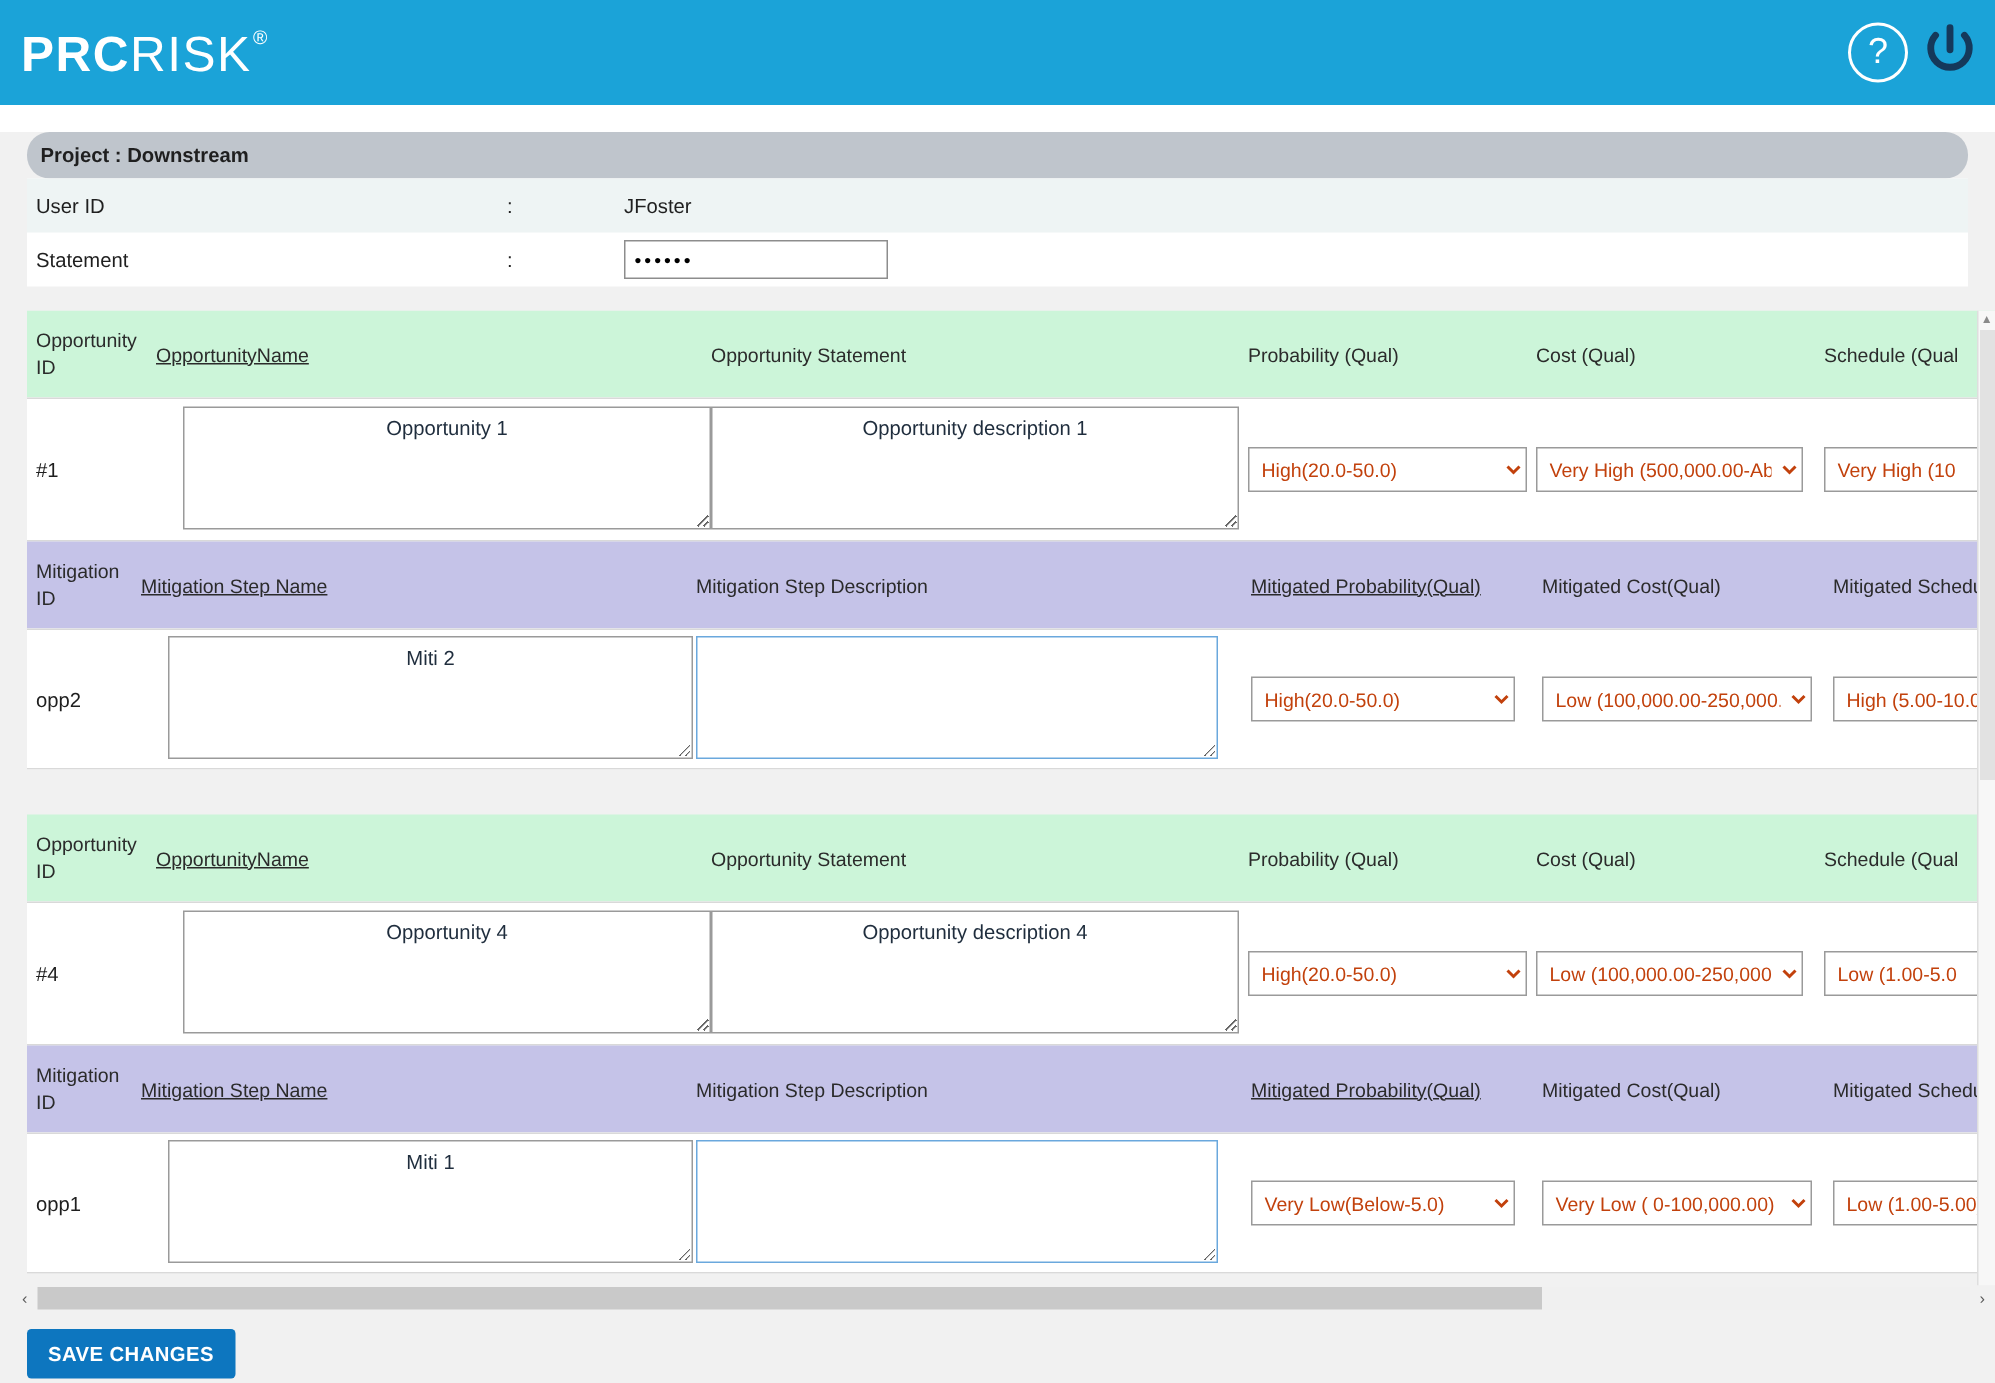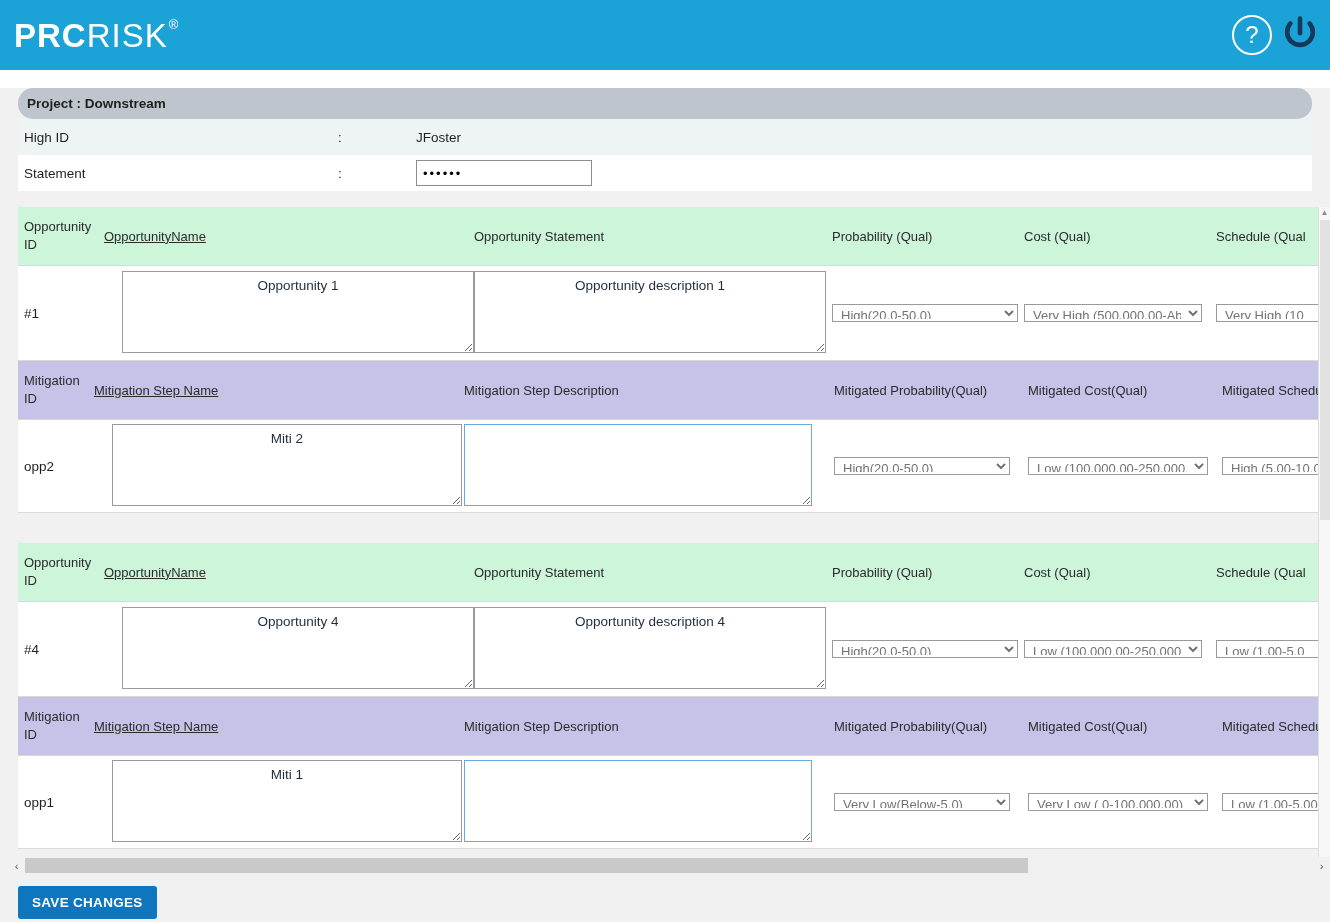--- a/index.html
+++ b/index.html
@@ -152,21 +152,21 @@
   .c-id     { width: 86px; padding-left: 6px; line-height: 1.35; }
   .c-name   { width: 370px; text-decoration: underline; }
   .c-stmt   { width: 358px; }
   .c-prob   { width: 192px; }
   .c-cost   { width: 192px; }
   .c-sched  { width: 200px; }
 
   .hdr.purple .c-id   { width: 76px; padding-left: 6px; line-height: 1.35;}
   .hdr.purple .c-name { width: 370px; }
   .hdr.purple .c-stmt { width: 370px; }
-  .hdr.purple .c-prob { width: 194px; }
+  .hdr.purple .c-prob { width: 194px; text-decoration: underline; }
   .hdr.purple .c-cost { width: 194px; }
 
   
   .datarow {
     display: flex;
     align-items: center;
     background: #ffffff;
     margin-left: 18px;
     height: 96px;
     border-top: 1px solid #d9d9d9;
@@ -196,22 +196,22 @@
   .ta-wrap-name { width: 370px; padding-left: 18px; }
   .ta-wrap-stmt { width: 358px; }
   .datarow.miti .ta-wrap-name { width: 370px; padding-left: 18px; }
   .datarow.miti .ta-wrap-stmt { width: 370px; }
   .datarow.miti .ta-name { width: 350px; }
   .datarow.miti .ta-stmt { width: 348px; }
 
   select.dd {
     font-family: "Liberation Sans", sans-serif;
     font-size: 13px;
-    color: #737373;
-    height: 18px;
+    color: #c2410c;
+    height: 30px;
     border: 1px solid #9a9a9a;
     background: #ffffff;
     padding: 2px 4px;
   }
   .cell-prob { width: 192px; }
   .cell-cost { width: 192px; }
   .cell-sched { width: 200px; }
   .dd-prob { width: 186px; }
   .dd-cost { width: 178px; }
   .dd-sched { width: 186px; }
@@ -284,21 +284,21 @@
 </div>
 
 <div class="content-wrap">
 
   <div class="project-bar">
     <span>Project : Downstream</span>
   </div>
 
   <div class="cred-table">
     <div class="cred-row alt">
-      <div class="cred-label">High ID</div>
+      <div class="cred-label">User ID</div>
       <div class="cred-colon">:</div>
       <div class="cred-value">JFoster</div>
     </div>
     <div class="cred-row">
       <div class="cred-label">Statement</div>
       <div class="cred-colon">:</div>
       <div class="cred-value">
         <input class="pwd-input" type="text" value="••••••" style="">
       </div>
     </div>

